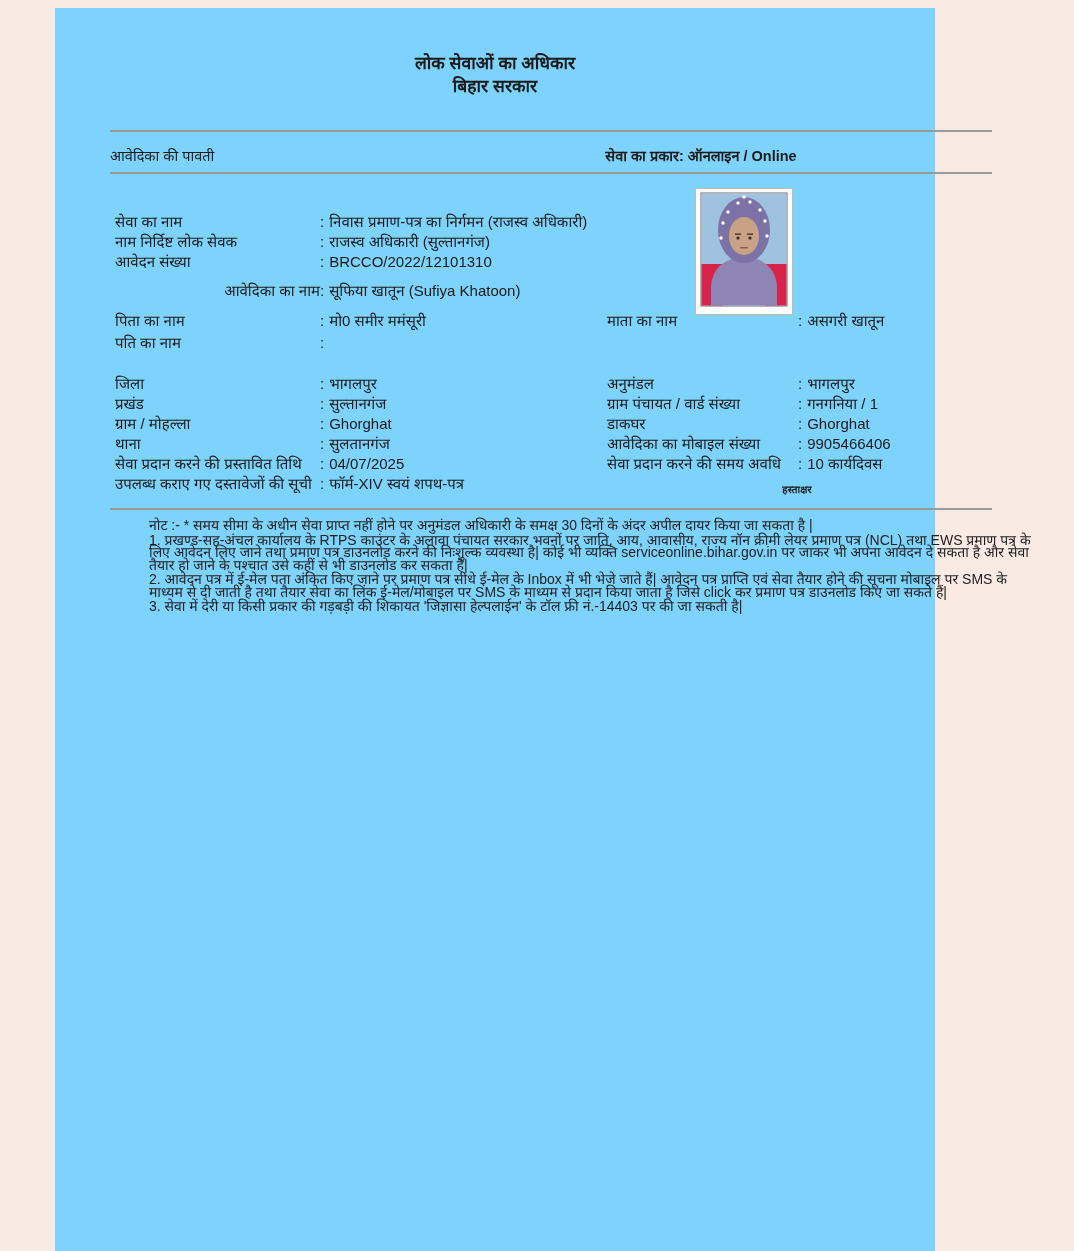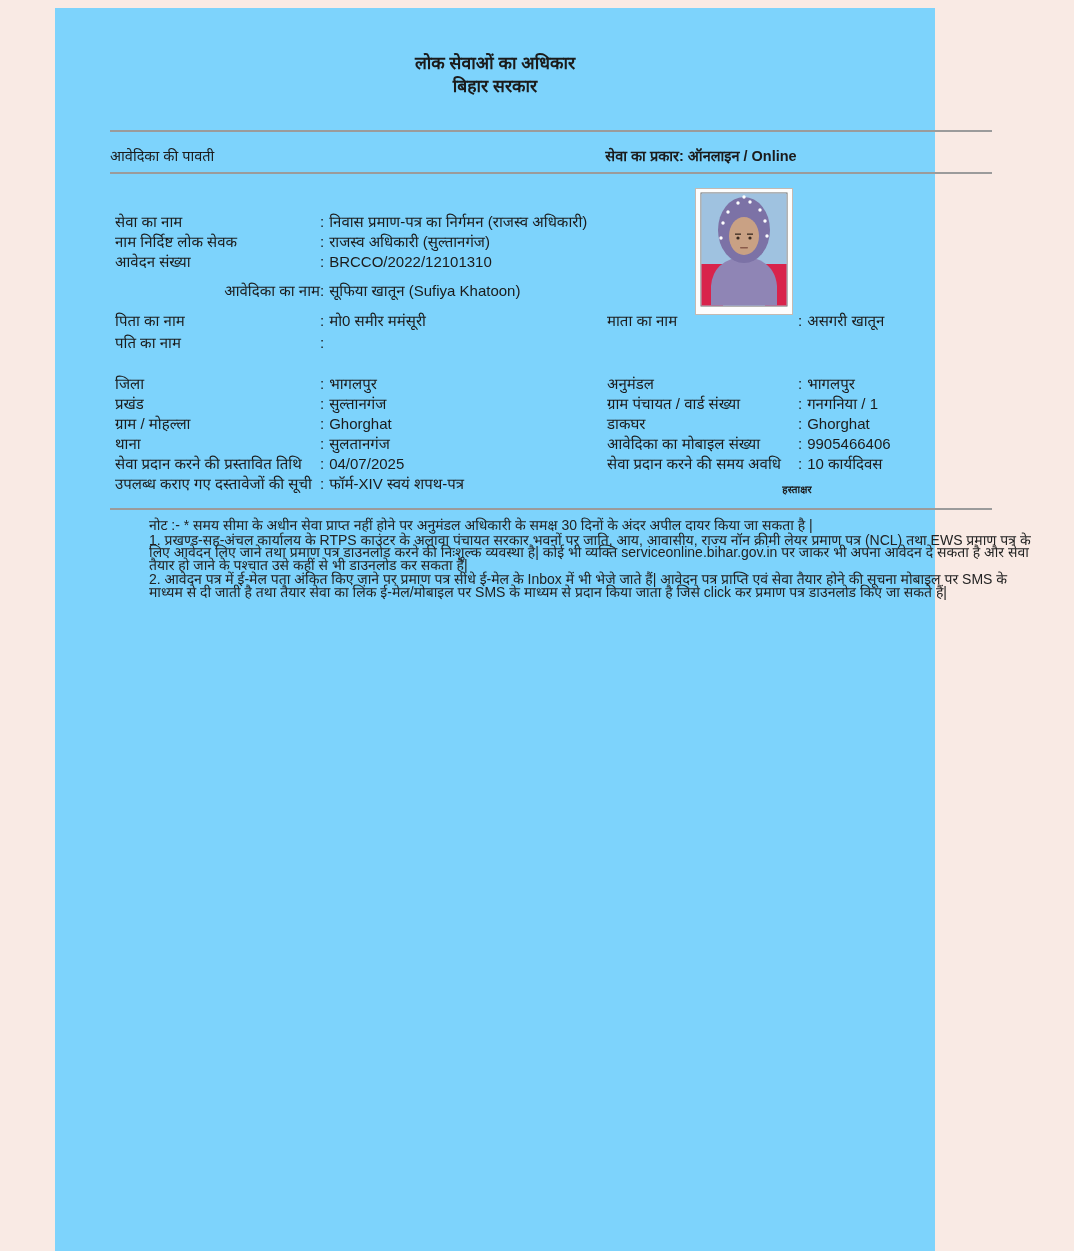--- a/index.html
+++ b/index.html
@@ -246,15 +246,16 @@
   </div>
 
   <div class="sig">हस्ताक्षर</div>
 
   <div class="divider d3"></div>
 
   <div class="notes">
     <p>नोट :- * समय सीमा के अधीन सेवा प्राप्त नहीं होने पर अनुमंडल अधिकारी के समक्ष 30 दिनों के अंदर अपील दायर किया जा सकता है |</p>
     <p>1. प्रखण्ड-सह-अंचल कार्यालय के RTPS काउंटर के अलावा पंचायत सरकार भवनों पर जाति, आय, आवासीय, राज्य नॉन क्रीमी लेयर प्रमाण पत्र (NCL) तथा EWS प्रमाण पत्र के लिए आवेदन लिए जाने तथा प्रमाण पत्र डाउनलोड करने की निःशुल्क व्यवस्था है| कोई भी व्यक्ति serviceonline.bihar.gov.in पर जाकर भी अपना आवेदन दे सकता है और सेवा तैयार हो जाने के पश्चात उसे कहीं से भी डाउनलोड कर सकता है|</p>
     <p>2. आवेदन पत्र में ई-मेल पता अंकित किए जाने पर प्रमाण पत्र सीधे ई-मेल के Inbox में भी भेजे जाते हैं| आवेदन पत्र प्राप्ति एवं सेवा तैयार होने की सूचना मोबाइल पर SMS के माध्यम से दी जाती है तथा तैयार सेवा का लिंक ई-मेल/मोबाइल पर SMS के माध्यम से प्रदान किया जाता है जिसे click कर प्रमाण पत्र डाउनलोड किए जा सकते हैं|</p>
+    <p>3. सेवा में देरी या किसी प्रकार की गड़बड़ी की शिकायत 'जिज्ञासा हेल्पलाईन' के टॉल फ्री नं.-14403 पर की जा सकती है|</p>
   </div>
 
 </div>
 
 </body></html>

